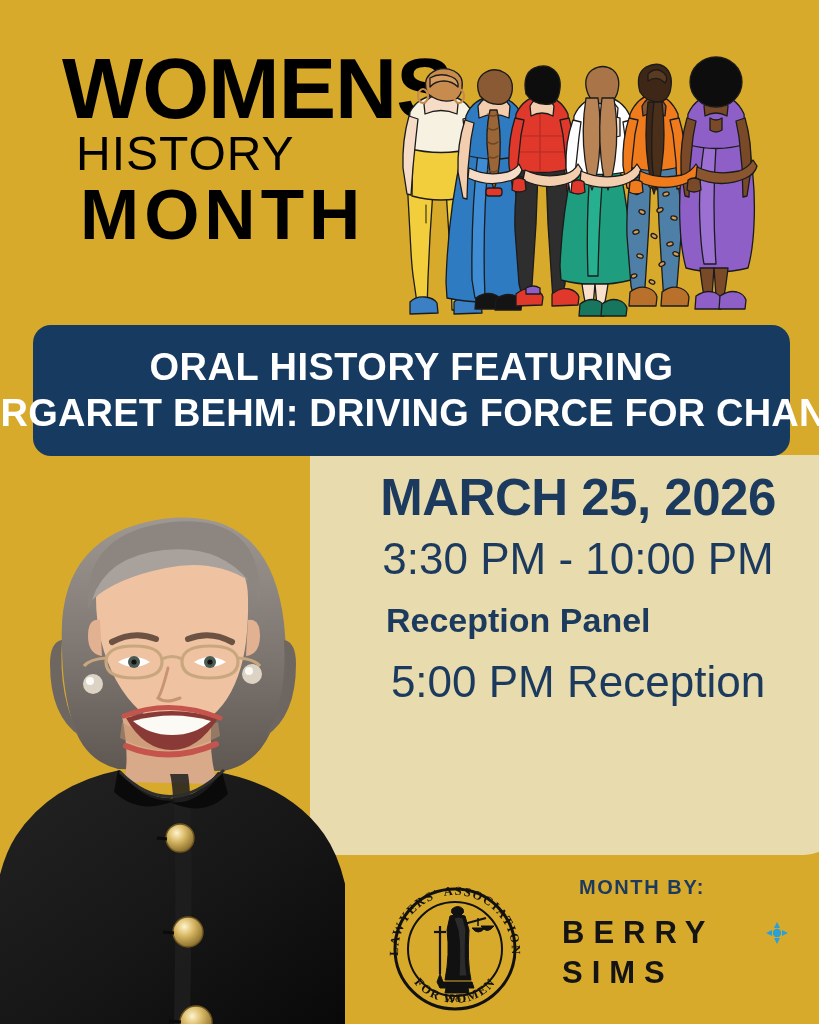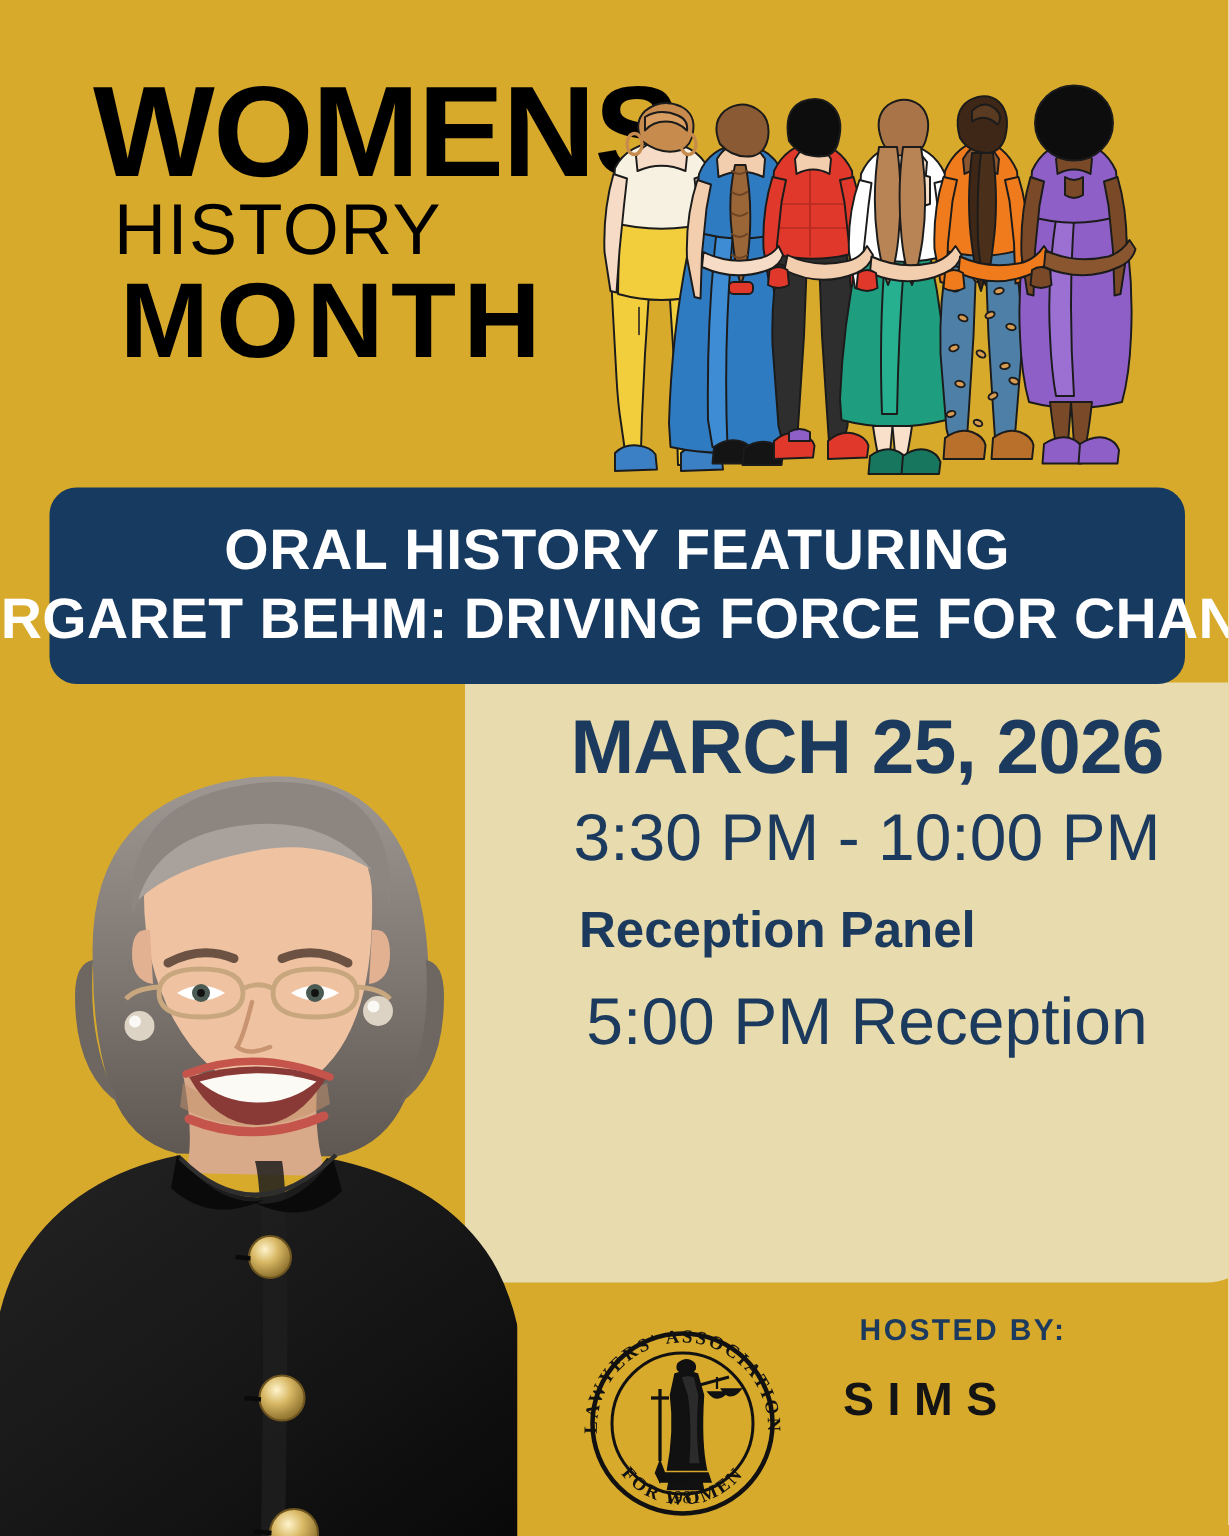--- a/index.html
+++ b/index.html
@@ -459,19 +459,31 @@
         <path d="M54 58 l12 0" stroke-width="2.2" fill="none"></path>
         <path d="M60 100 l-3 8 3 6 3 -6z"></path>
       </g>
 
       <text x="75" y="116" text-anchor="middle" font-family="'Liberation Serif', serif" font-size="11" fill="#111">Est.</text>
       <text x="75" y="128" text-anchor="middle" font-family="'Liberation Serif', serif" font-size="12" fill="#111">1981</text>
     </svg>
   </div>
 
   <div class="bass-block">
-    <div class="hosted-by">HOSTED BY:</div>
+    <div class="hosted-by">MONTH BY:</div>
     <div class="bass-wordmark">
+      <div class="bass-row">
+        <span>BERRY</span>
+        <span class="bass-mark">
+          <svg viewBox="0 0 22 22" xmlns="http://www.w3.org/2000/svg">
+            <path d="M11 0 L14 6 L8 6 Z" fill="#2AA0D8"></path>
+            <path d="M22 11 L16 14 L16 8 Z" fill="#2AA0D8"></path>
+            <path d="M11 22 L8 16 L14 16 Z" fill="#2AA0D8"></path>
+            <path d="M0 11 L6 8 L6 14 Z" fill="#2AA0D8"></path>
+            <circle cx="11" cy="11" r="4.2" fill="#2AA0D8"></circle>
+          </svg>
+        </span>
+      </div>
       <div class="bass-row">SIMS</div>
     </div>
   </div>
 
 </div>
 
 </body></html>

